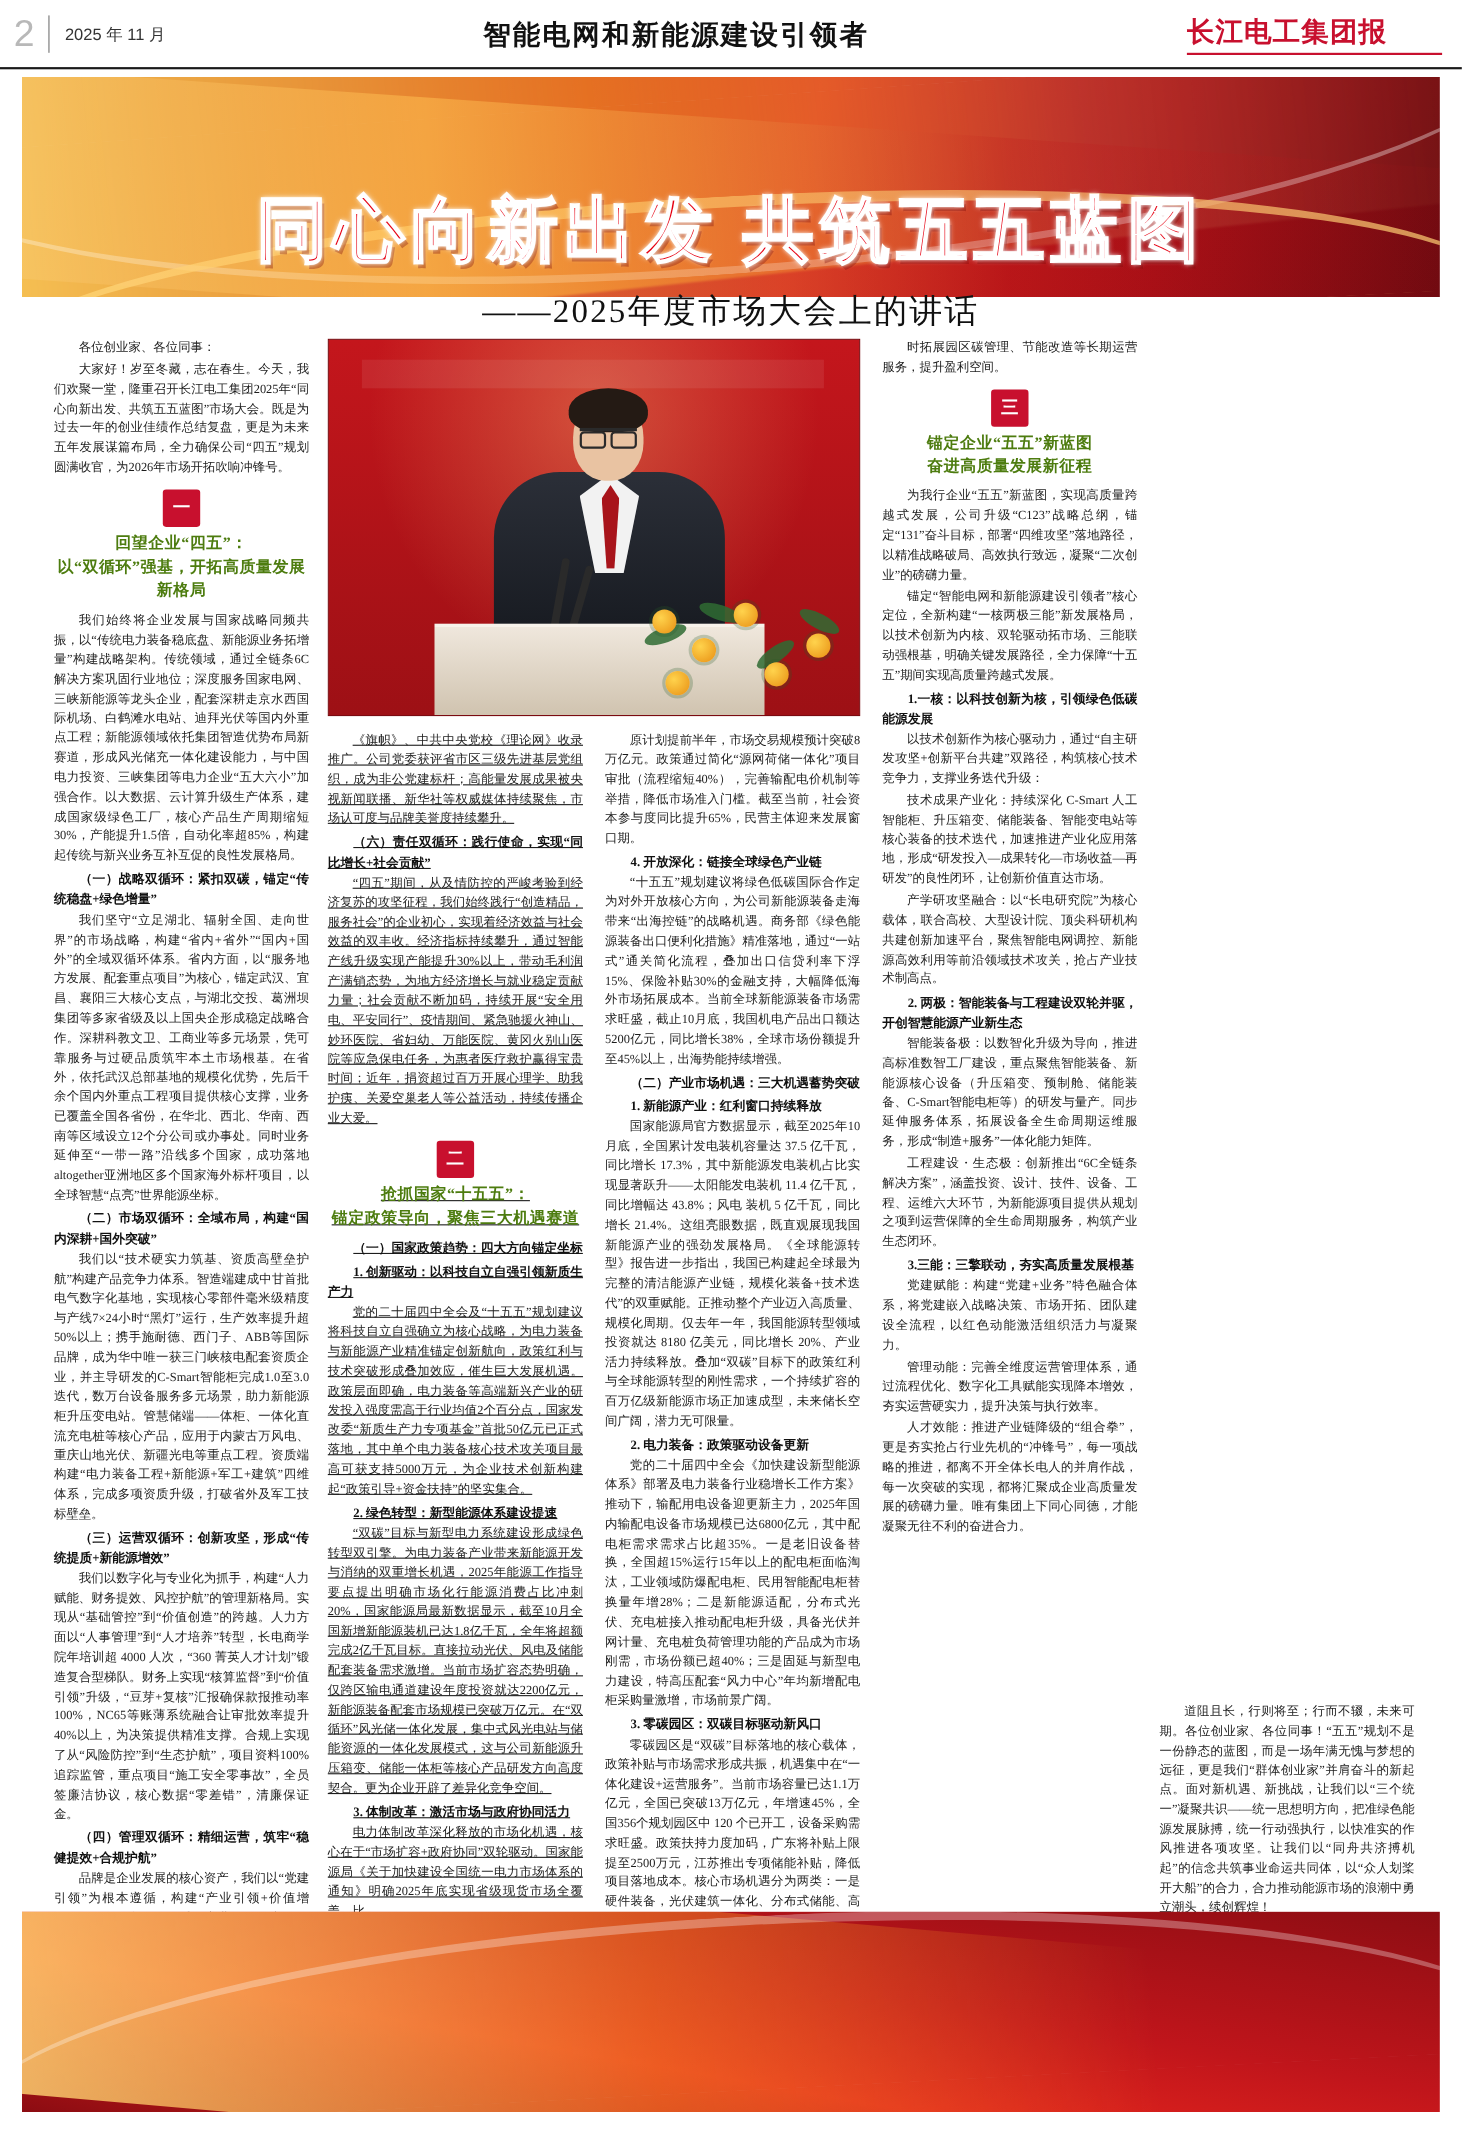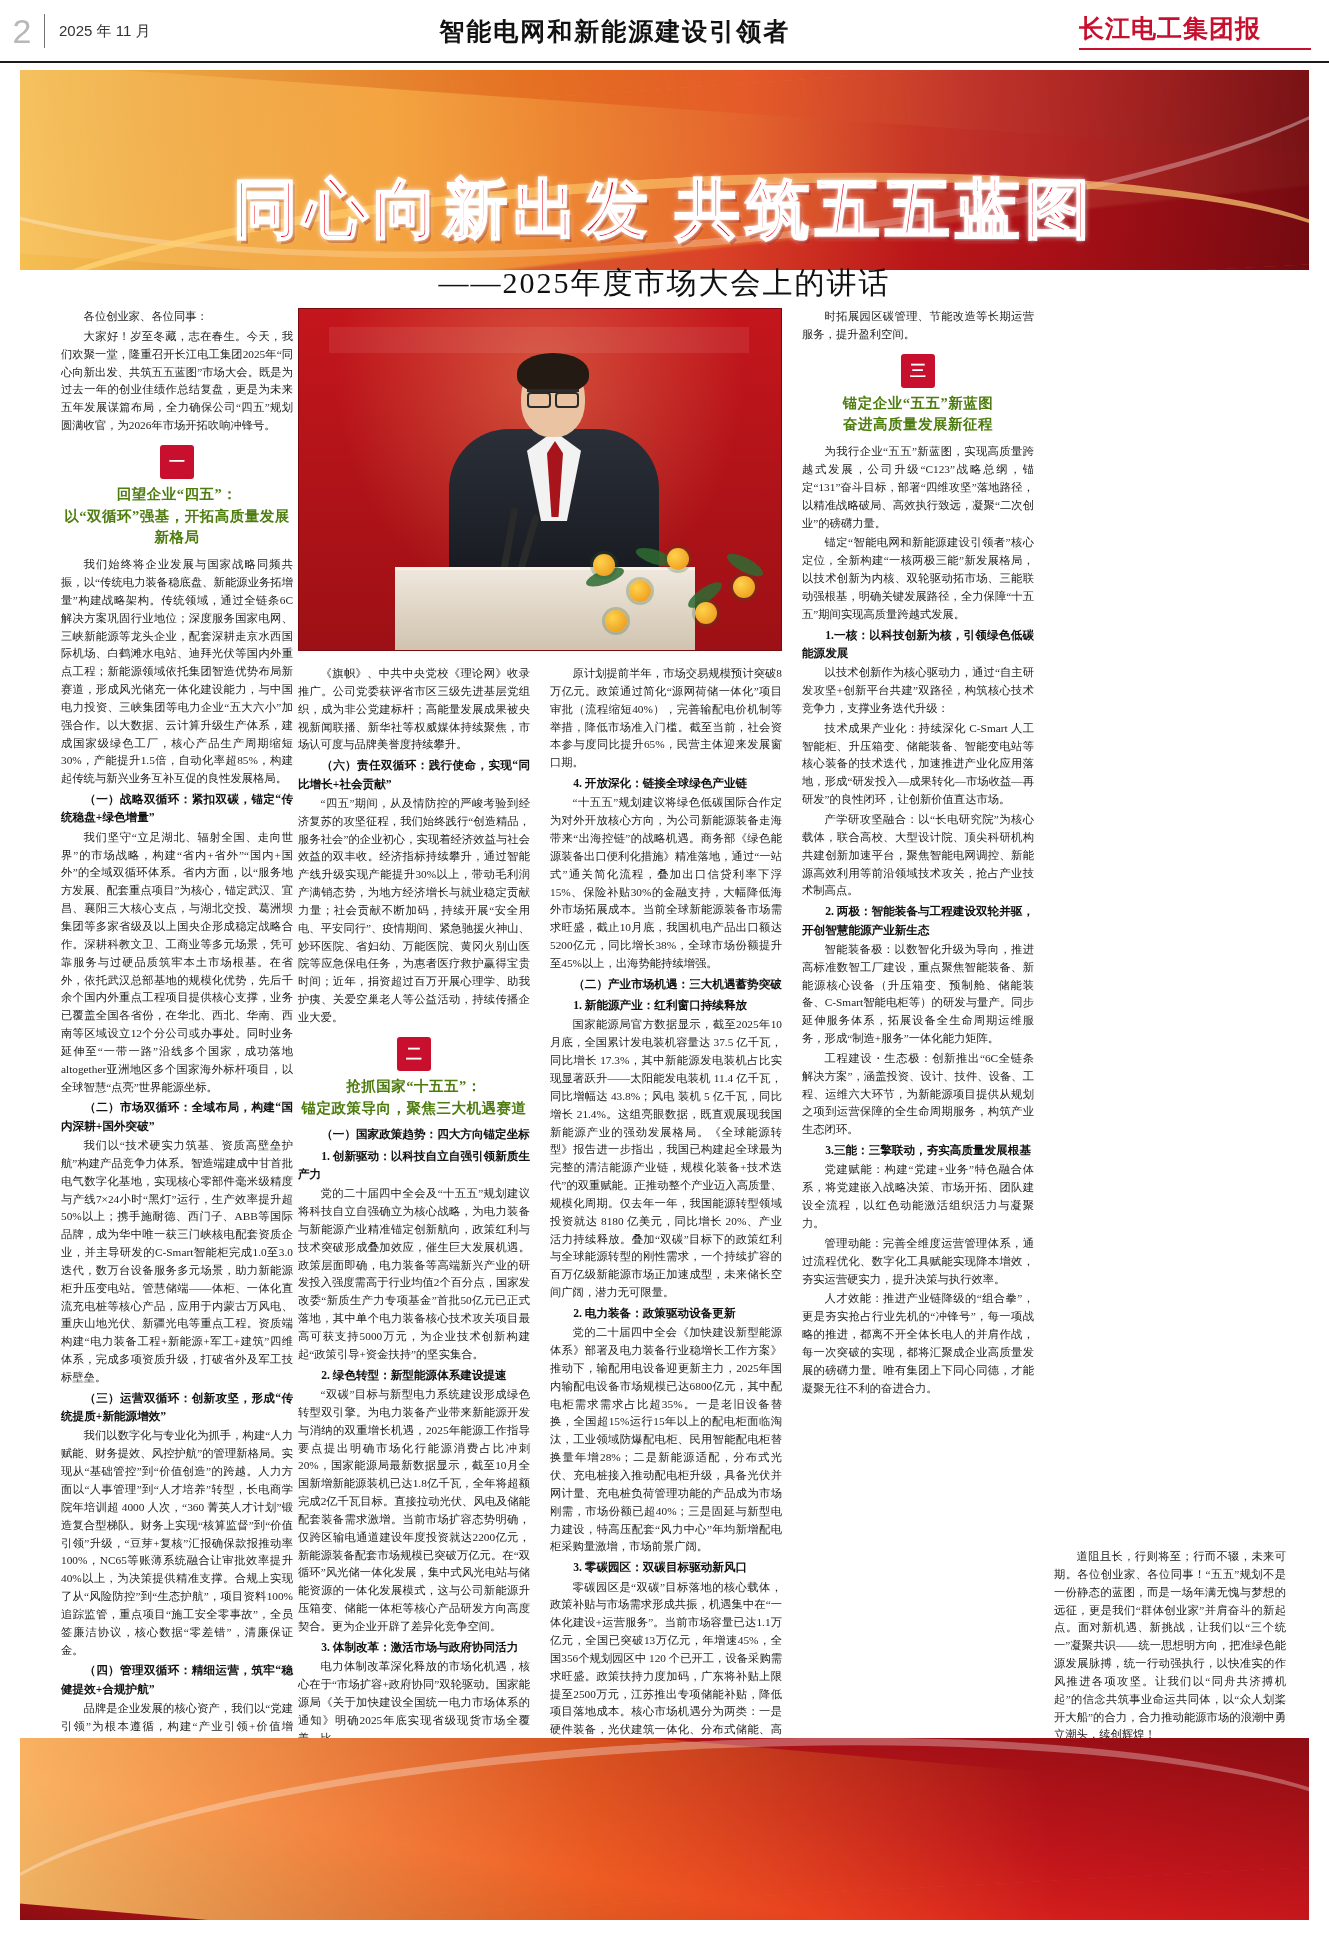--- a/index.html
+++ b/index.html
@@ -103,22 +103,22 @@
   
   .cols {
     position:absolute; left:26px; top:238px; width:1240px; height:1430px;
   }
   .col {
     position:absolute; top:0; width:232px; height:100%;
     font-size:11.3px; line-height:1.58; text-align:justify;
     color:#1c1c1c;
   }
   .col p { margin:0 0 2px 0; text-indent:2em; }
-  .c1 { left:15px; }
-  .c2 { left:252px; }
+  .c1 { left:3px; }
+  .c2 { left:252px;text-decoration:underline; }
   .c3 { left:504px; }
   .c4 { left:756px; }
   .c5 { left:1008px; }
 
   .photo {
     position:absolute; left:252px; top:0; width:484px; height:343px;
     background:linear-gradient(175deg,#b3121a 0%, #cf1b1f 45%, #8d0d12 100%);
     border:1px solid #7a0a10;
     overflow:hidden;
   }

